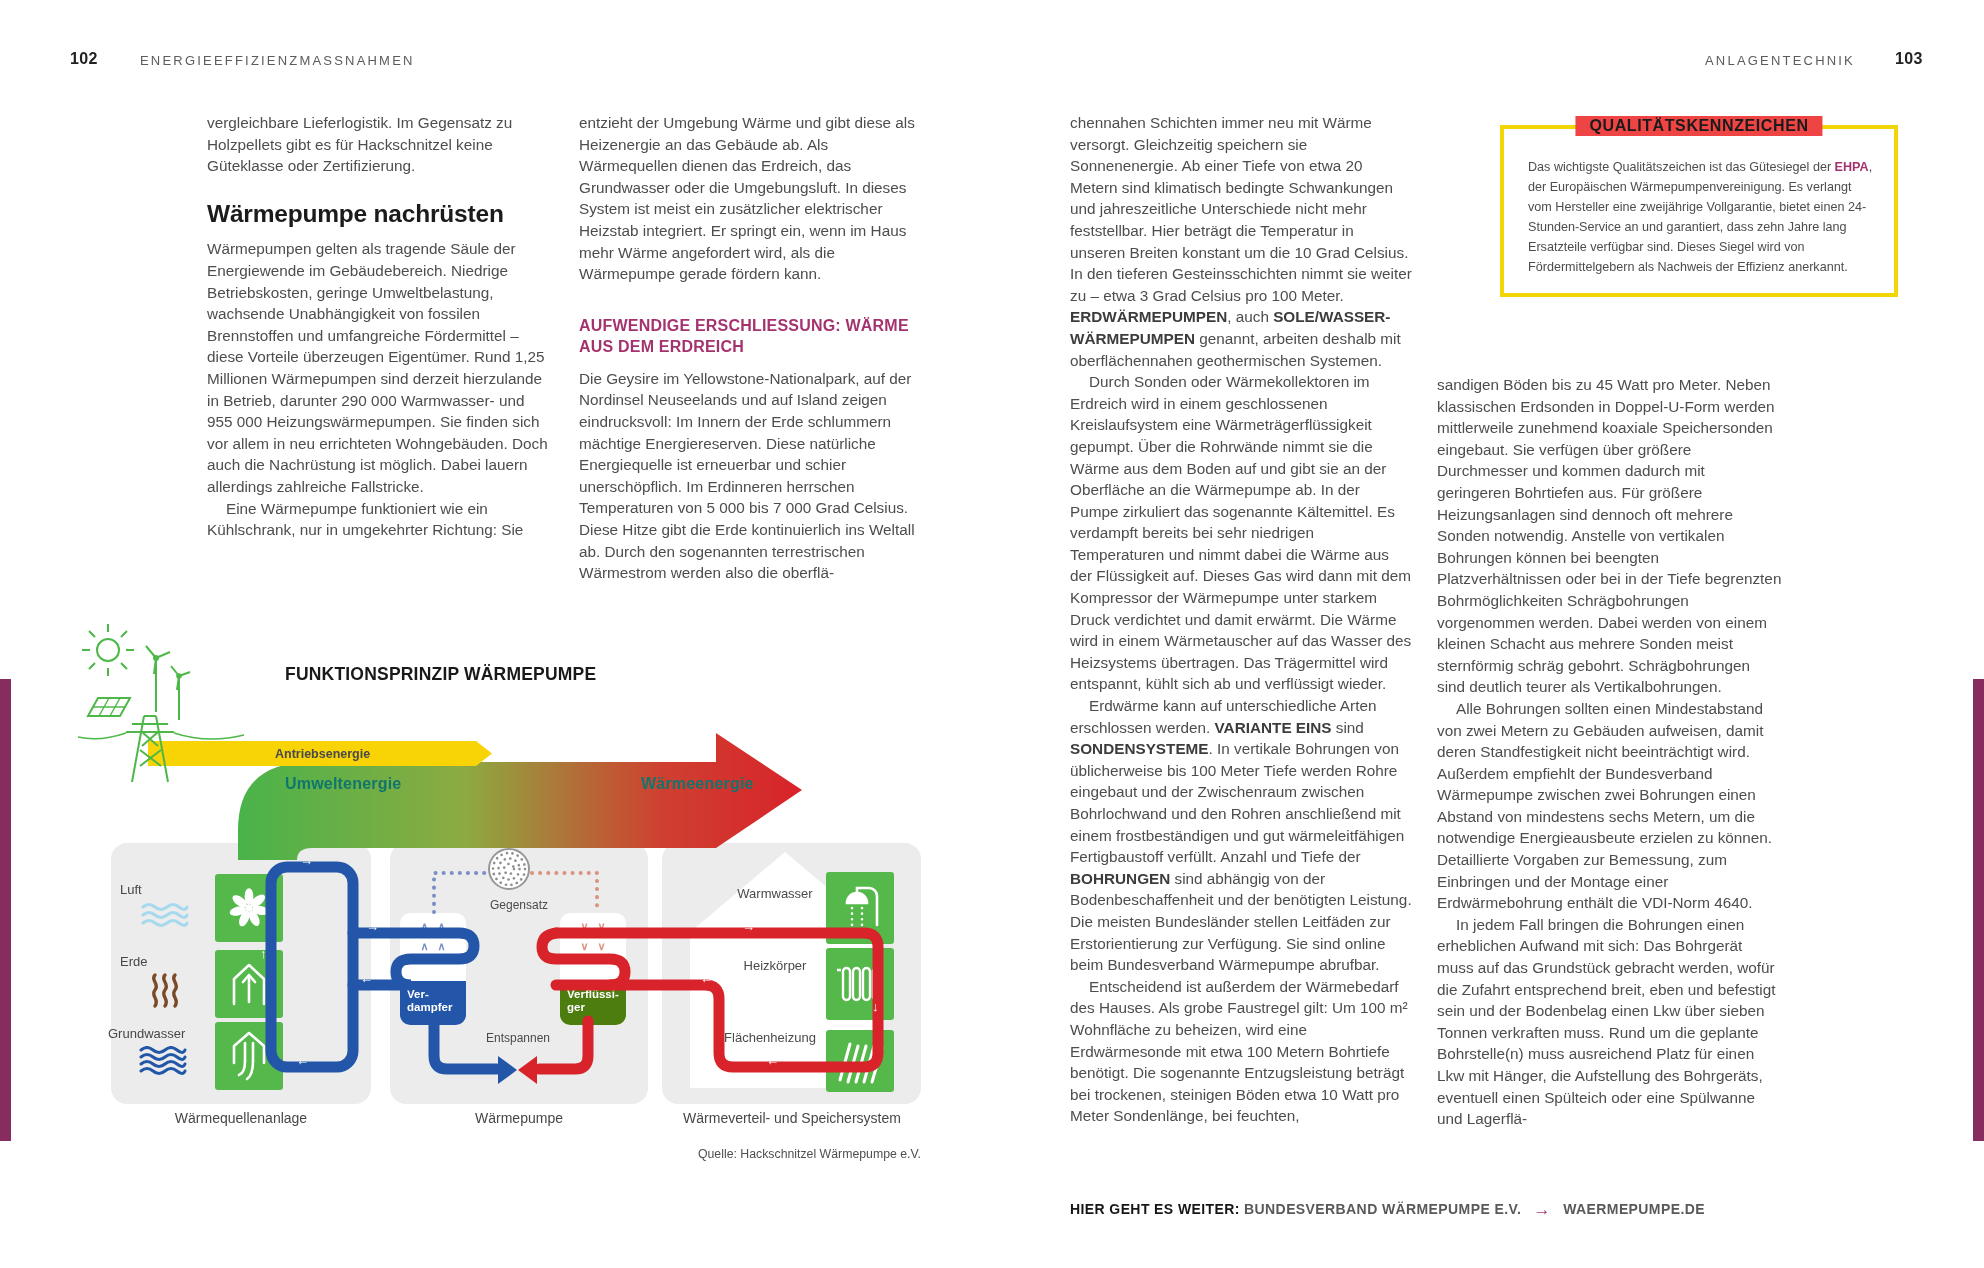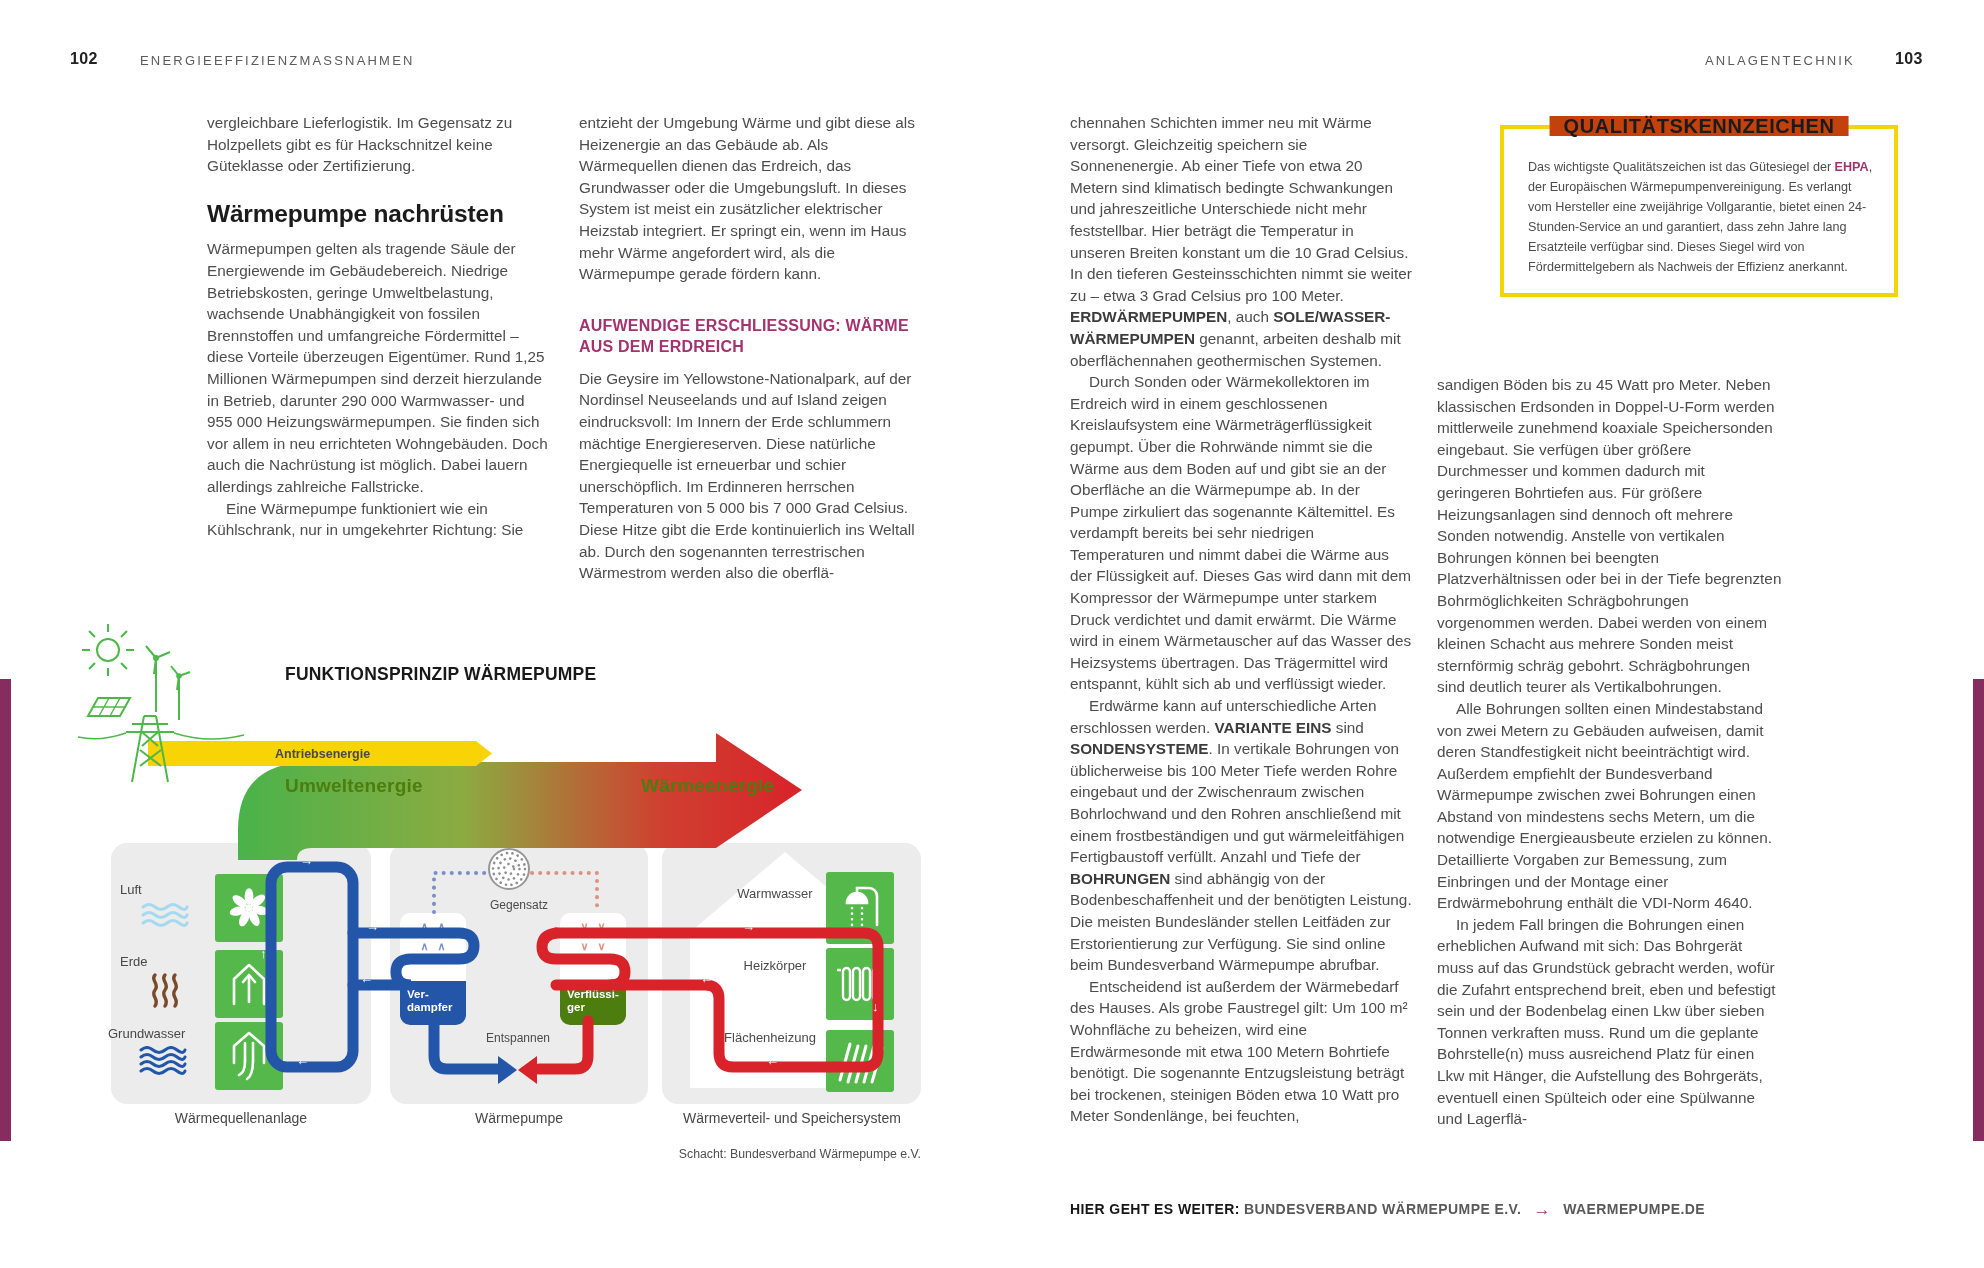--- a/index.html
+++ b/index.html
@@ -12,37 +12,37 @@
   
   .col{position:absolute;width:342px;font-size:15.3px;line-height:21.6px;color:#4d4d4d}
   .col p{margin:0}
   .indent{text-indent:19px}
   .article-h{font-size:24.5px;font-weight:bold;color:#1b1b1b;margin:26px 0 14px;letter-spacing:-.2px}
   .subhead{color:#a4326e;font-weight:bold;font-size:16px;line-height:21px;margin:30px 0 11px;letter-spacing:.2px}
   .b{font-weight:bold;color:#3c3c3c}
   
   .infobox{position:absolute;left:1500px;top:125px;width:398px;box-sizing:border-box;
            border:4px solid #f2d505;padding:28px 18px 16px 24px;font-size:12.6px;line-height:20px;color:#4d4d4d}
-  .infobox-title{position:absolute;top:-13px;left:50%;transform:translateX(-50%);background:#c2410c;
-           padding:0 14px;font-size:20px;font-weight:bold;color:#1b1b1b;letter-spacing:.6px;white-space:nowrap}
+  .infobox-title{position:absolute;top:-13px;left:50%;transform:translateX(-50%);background:#ef4444;
+           padding:0 14px;font-size:16px;font-weight:bold;color:#1b1b1b;letter-spacing:.6px;white-space:nowrap}
   .ehpa{color:#a4326e;font-weight:bold}
   
   .footer{position:absolute;left:1070px;top:1200px;font-size:14px;font-weight:bold;letter-spacing:.4px;color:#595959;white-space:nowrap}
   .footer .lead{color:#161616;}
   .footer .arrow{color:#a4326e;font-size:17px;margin:0 8px;vertical-align:-1px}
   
   .bleed{position:absolute;width:11px;height:462px;top:679px;background:#872c5f}
   
   .diag-title{position:absolute;left:285px;top:664px;font-size:17.5px;font-weight:bold;color:#191919;letter-spacing:.2px}
   .graybox{position:absolute;background:#ececec;border-radius:16px;top:843px;height:261px}
   .gsq{position:absolute;width:68px;background:#55b84b;border-radius:3px;display:flex;align-items:center;justify-content:center}
   .srclabel{position:absolute;font-size:13px;color:#474747;text-align:left}
   .caption{position:absolute;top:1110px;font-size:14px;color:#474747;text-align:center}
   .credit{position:absolute;left:640px;top:1147px;width:281px;text-align:right;font-size:12.3px;color:#4f4f4f}
-  .arrowlabel{position:absolute;color:#4d7c0f;font-weight:bold;font-size:19px;letter-spacing:.2px}
+  .arrowlabel{position:absolute;color:#0f766e;font-weight:bold;font-size:16px;letter-spacing:.2px}
   .drive-label{position:absolute;left:275px;top:747px;font-size:12.5px;font-weight:600;color:#4a4a4a}
   .yellow-arrow{position:absolute;left:148px;top:741px;width:344px;height:25px;background:#f8d407;
       clip-path:polygon(0 0,calc(100% - 16px) 0,100% 50%,calc(100% - 16px) 100%,0 100%)}
   .vessel{position:absolute;width:66px;height:112px;background:#fff;border-radius:10px;overflow:hidden;
       display:flex;flex-direction:column}
   .chev{font-size:11px;letter-spacing:9px;text-align:center;padding:7px 0 0 9px;font-weight:bold}
   .vlabel{margin-top:auto;height:44px;color:#fff;font-size:11.5px;font-weight:bold;line-height:13px;
       padding:7px 0 0 7px;box-sizing:border-box}
   .vlabel span{display:block}
   .plabel{position:absolute;font-size:12px;color:#4a4a4a;text-align:center}
@@ -285,13 +285,13 @@
 <div class="pipe-arrow" style="left:366px;top:920px">→</div>
 <div class="pipe-arrow" style="left:360px;top:972px">←</div>
 <div class="pipe-arrow" style="left:742px;top:920px">→</div>
 <div class="pipe-arrow" style="left:700px;top:972px">←</div>
 <div class="pipe-arrow" style="left:872px;top:1000px">↓</div>
 <div class="pipe-arrow" style="left:766px;top:1054px">←</div>
 
 <div class="caption" style="left:111px;width:260px">Wärmequellenanlage</div>
 <div class="caption" style="left:390px;width:258px">Wärmepumpe</div>
 <div class="caption" style="left:647px;width:290px">Wärmeverteil- und Speichersystem</div>
-<div class="credit">Schacht: Bundesverband Wärmepumpe e.V.</div>
+<div class="credit">Quelle: Hackschnitzel Wärmepumpe e.V.</div>
 
 </body></html>

